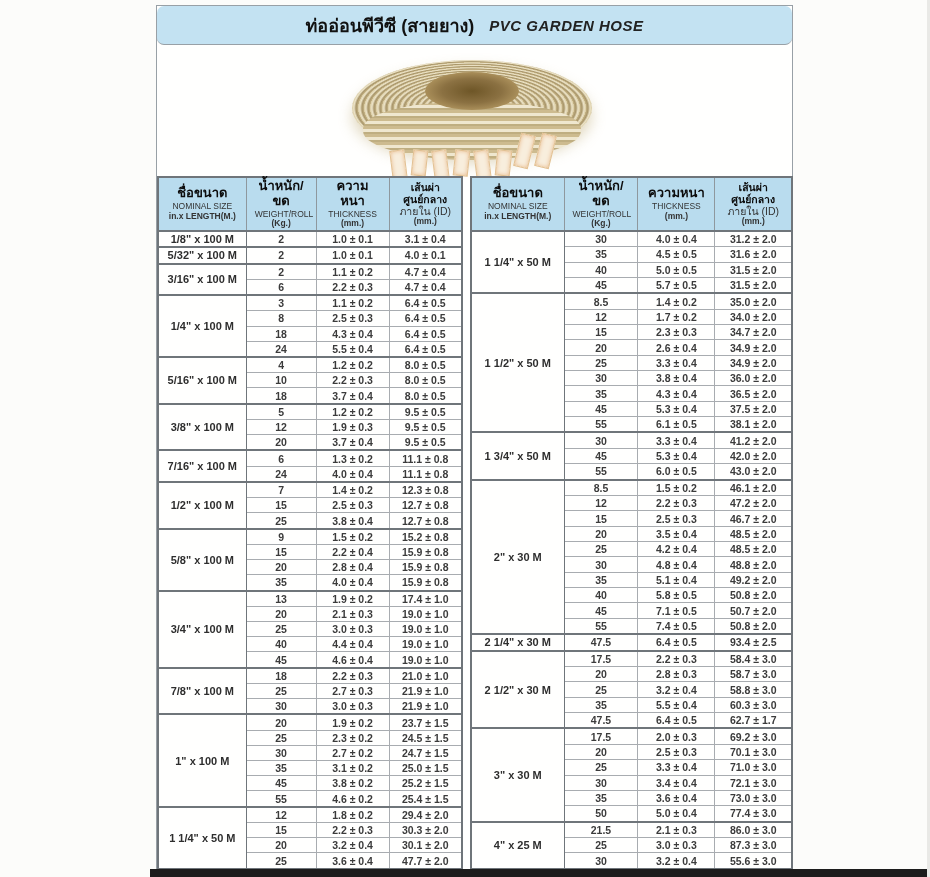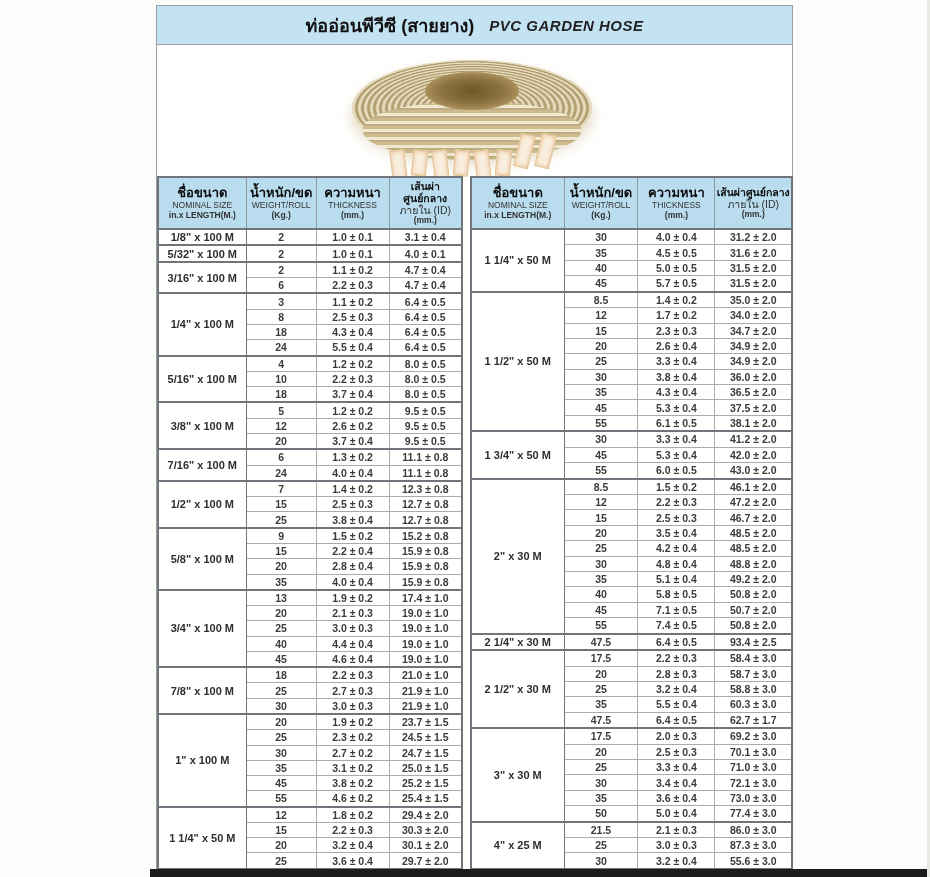--- a/index.html
+++ b/index.html
@@ -11,21 +11,21 @@
     --bottom-bar:#1c1c1c;
     --page-border:#98a0a6;
   }
   *{box-sizing:border-box;margin:0;padding:0;}
   html,body{width:930px;height:877px;overflow:hidden;background:#fcfcfa;
     font-family:"Liberation Sans","DejaVu Sans",sans-serif;}
   .page{position:absolute;left:156px;top:5px;width:637px;height:865px;
     background:#fffffe;border:1px solid var(--page-border);}
   .title-bar{position:absolute;left:0;top:0;width:100%;height:39px;
     background:var(--title-bar-bg);border-bottom:1px solid var(--page-border);
-    display:flex;align-items:center;justify-content:center;gap:15px;}
+    display:flex;align-items:center;justify-content:center;gap:15px;border-radius:7px;}
   .title-thai{font-size:18px;font-weight:700;color:#111;}
   .title-en{font-size:15px;font-weight:700;color:#222;letter-spacing:.5px;font-style:italic;}
 
   
   .hose{position:absolute;left:190px;top:52px;width:250px;height:118px;}
   .coil{position:absolute;left:5px;top:2px;width:240px;height:96px;border-radius:50%;
     background:repeating-radial-gradient(ellipse 120px 48px at 50% 50%,
       #c3b184 0px,#a9966a 2px,#ece3c8 4px,#d9cba2 6px);
     box-shadow:0 8px 14px rgba(190,170,120,.45);}
   .coil-front{position:absolute;left:16px;top:44px;width:218px;height:58px;
@@ -40,21 +40,21 @@
   .tag:nth-child(odd){transform:rotate(-7deg);height:30px;}
   .tag:nth-child(even){transform:rotate(6deg);}
   .tag:nth-child(7),.tag:nth-child(8){transform:rotate(14deg);margin-top:-16px;height:34px;}
 
   .table-slot{position:absolute;top:170px;height:694px;}
   #left-table-slot{left:0px;width:306px;}
   #right-table-slot{left:313px;width:323px;}
   table.spec-table{width:100%;height:100%;border-collapse:collapse;table-layout:fixed;
     border:2px solid var(--border-dark);}
   .spec-table th{background:var(--header-bg);border:1px solid #8e989e;
-    border-bottom:2px solid var(--border-dark);vertical-align:middle;padding:1px 0;}
+    border-bottom:2px solid var(--border-dark);vertical-align:middle;padding:1px 8px;}
   .spec-table thead tr{height:52px;}
   .h-thai{font-size:13px;font-weight:700;color:#0c0c0c;line-height:1.15;}
   .h-en{font-size:8.5px;font-weight:400;color:#333;line-height:1.2;}
   .h-unit{font-size:8.5px;font-weight:700;color:#333;line-height:1.15;}
   .spec-table th:last-child .h-thai{font-size:10.5px;}
   .spec-table th:last-child .h-en{font-size:10.5px;}
   .spec-table td{border:1px solid var(--border-light);text-align:center;
     vertical-align:middle;font-size:10.5px;font-weight:700;color:var(--table-text);
     white-space:nowrap;overflow:hidden;}
   .spec-table td.size-cell{border:1px solid var(--border-dark);font-size:11px;color:#2e2e2e;}
@@ -182,21 +182,21 @@
             <td>8.0 ± 0.5</td>
           </tr>
           <tr class="group-start">
             <td class="size-cell" rowspan="3">3/8" x 100 M</td>
             <td>5</td>
             <td>1.2 ± 0.2</td>
             <td>9.5 ± 0.5</td>
           </tr>
           <tr>
             <td>12</td>
-            <td>2.6 ± 0.2</td>
+            <td>1.9 ± 0.3</td>
             <td>9.5 ± 0.5</td>
           </tr>
           <tr>
             <td>20</td>
             <td>3.7 ± 0.4</td>
             <td>9.5 ± 0.5</td>
           </tr>
           <tr class="group-start">
             <td class="size-cell" rowspan="2">7/16" x 100 M</td>
             <td>6</td>
@@ -330,21 +330,21 @@
             <td>30.3 ± 2.0</td>
           </tr>
           <tr>
             <td>20</td>
             <td>3.2 ± 0.4</td>
             <td>30.1 ± 2.0</td>
           </tr>
           <tr>
             <td>25</td>
             <td>3.6 ± 0.4</td>
-            <td>29.7 ± 2.0</td>
+            <td>47.7 ± 2.0</td>
           </tr>
         </tbody>
       </table>
     </div>
   <div class="table-slot" id="right-table-slot">
       <table class="spec-table">
         <colgroup>
           <col style="width: 29%;">
           <col style="width: 23%;">
           <col style="width: 24%;">

